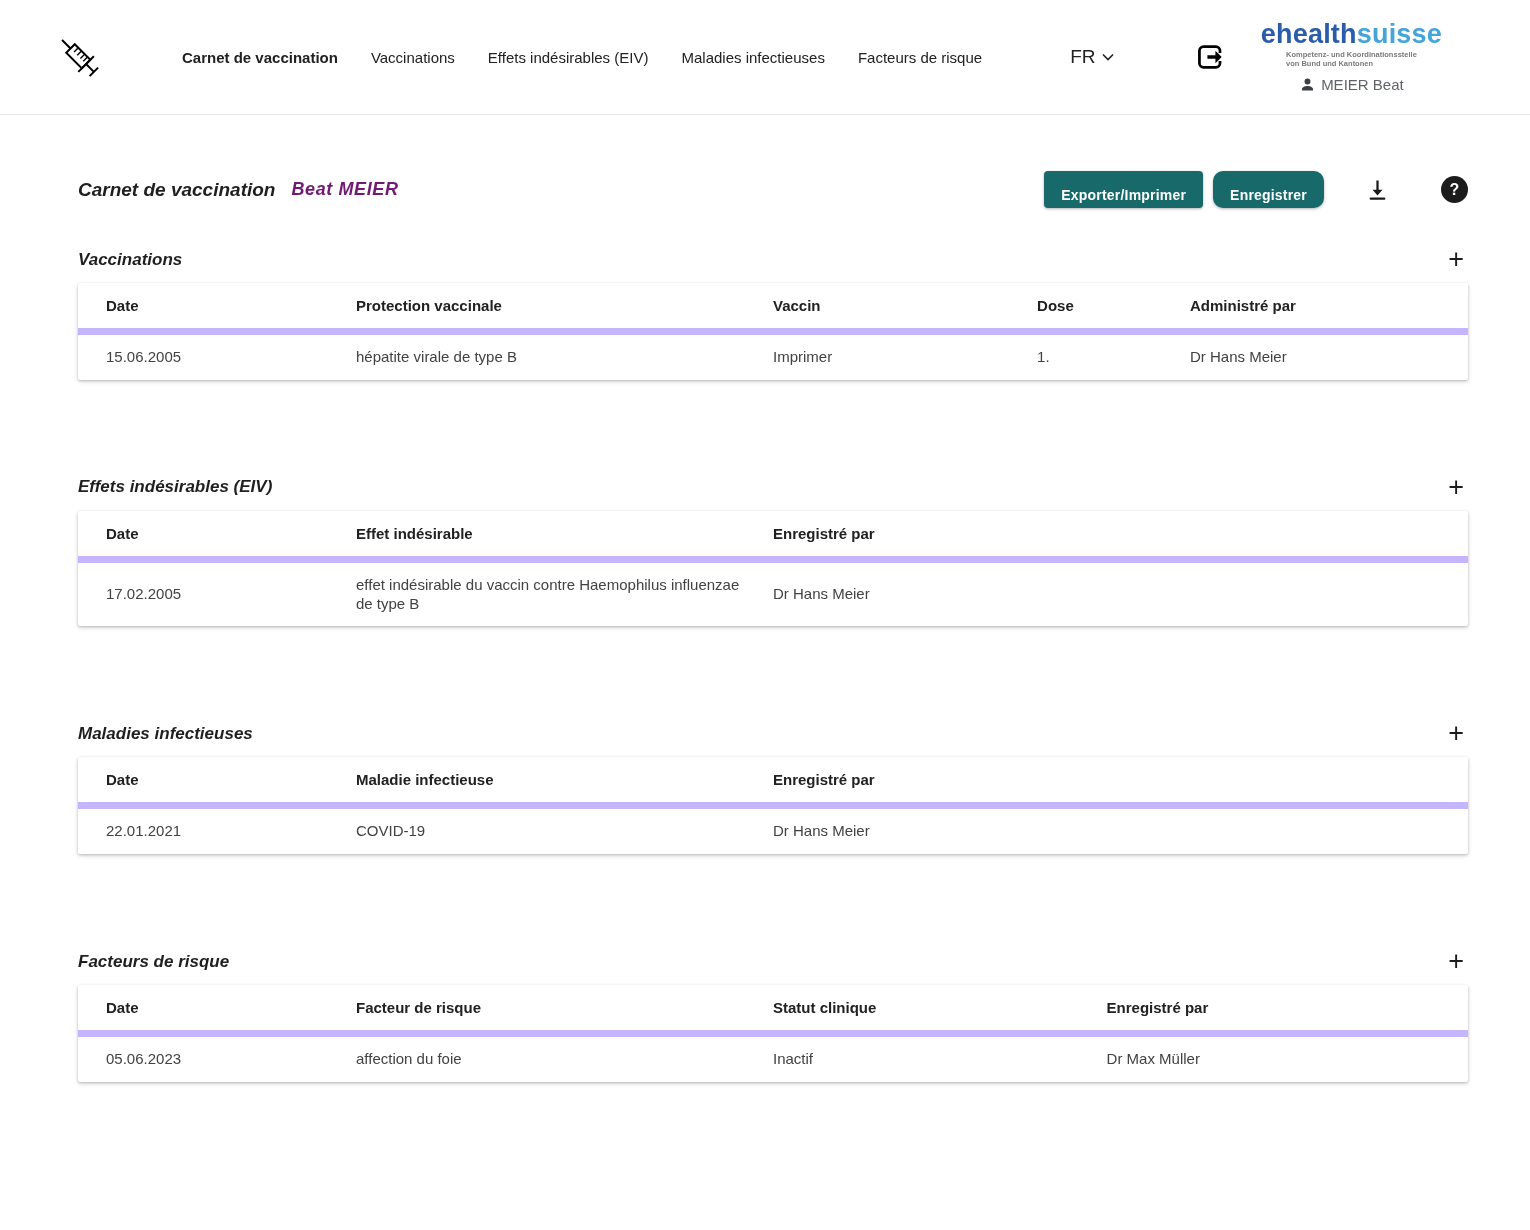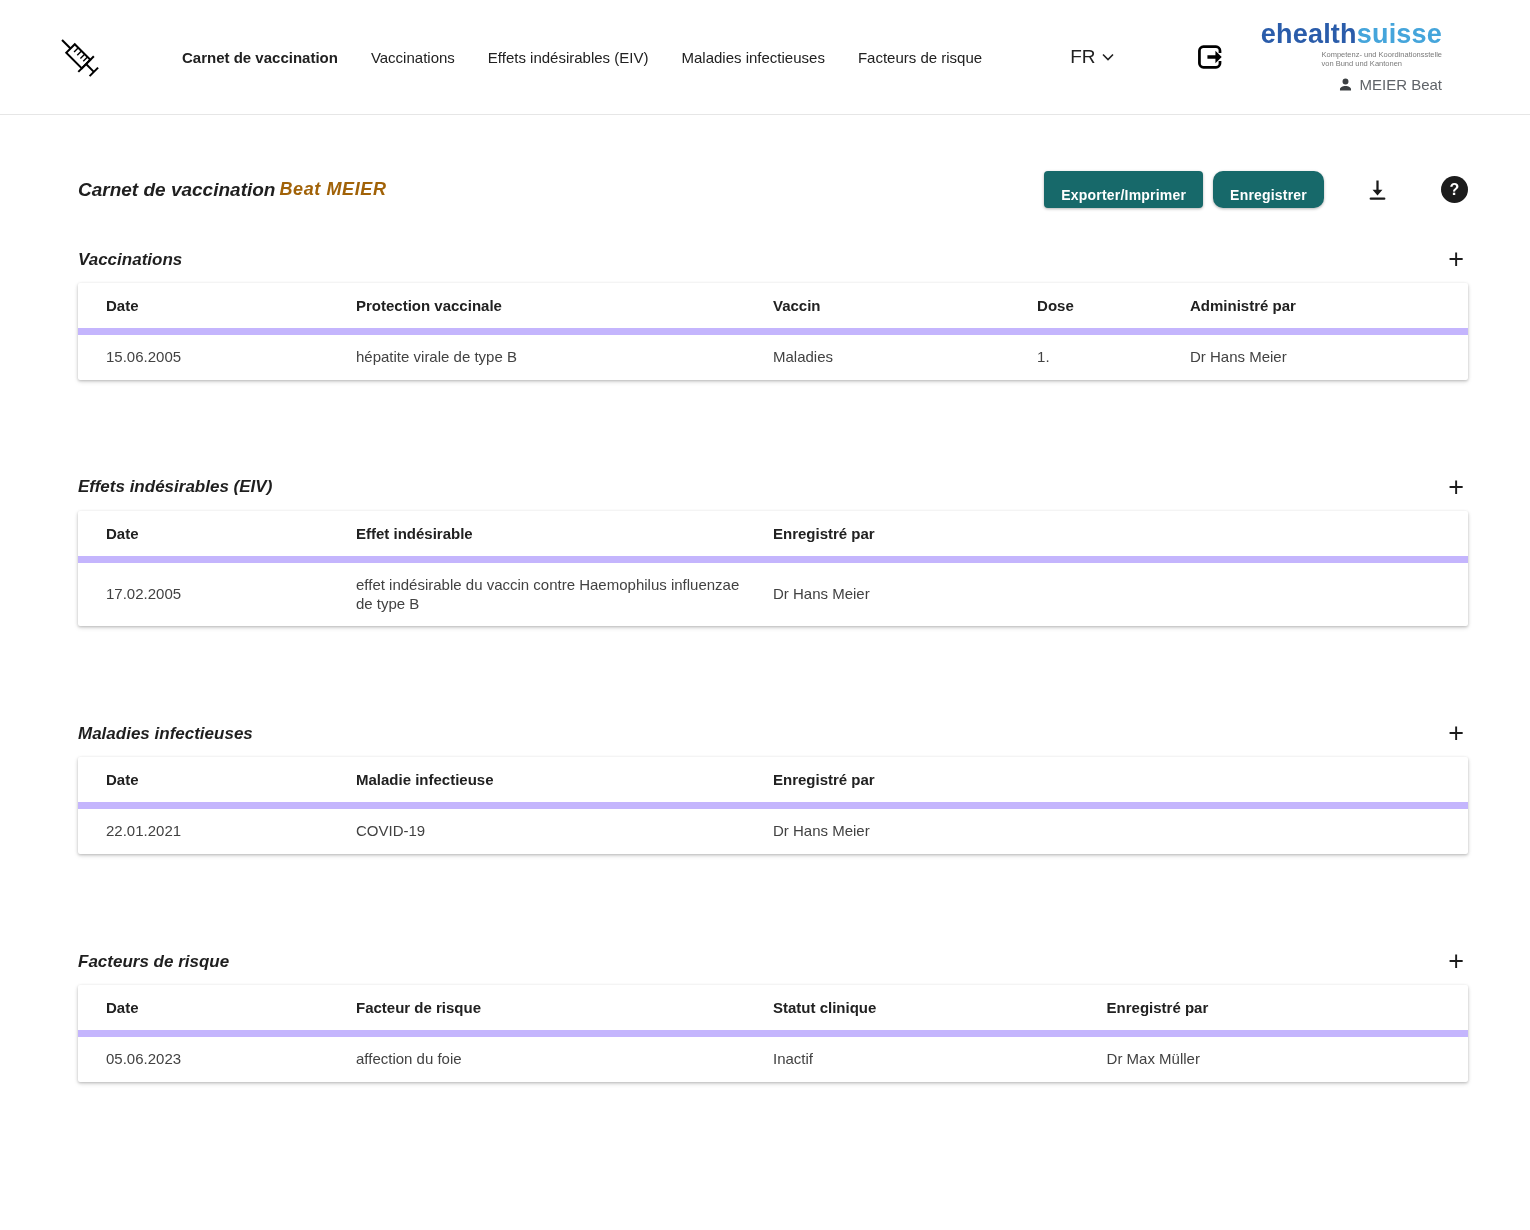--- a/index.html
+++ b/index.html
@@ -40,40 +40,40 @@
   }
   .logout-btn {
     margin-left: 82px;
     background: none; border: none; cursor: pointer;
     display: flex; align-items: center;
   }
   .logo-block {
     margin-left: auto;
     display: flex;
     flex-direction: column;
-    align-items: flex-end;
+    align-items: center;
     padding-right: 40px;
   }
   .logo-line { font-size: 27px; font-weight: bold; letter-spacing: 0.2px; line-height: 1; }
   .logo-part1 { color: #2a5caa; }
   .logo-part2 { color: #45a5db; }
-  .logo-sub { font-size: 7.5px; color: #7a7a7a; line-height: 1.25; margin-top: 2px; }
+  .logo-sub { font-size: 7.5px; color: #7a7a7a; line-height: 1.25; margin-top: 2px; font-weight: bold; }
   .user-line {
     margin-top: 8px;
     display: flex; align-items: center; gap: 5px;
     font-size: 15px; color: #5f6368;
     cursor: pointer;
   }
 
   
   .content { width: 1390px; margin-left: 78px; padding-top: 56px; }
 
   .page-head { display: flex; align-items: center; }
   .page-title { font-size: 19px; font-style: italic; font-weight: bold; color: #1f1f1f; }
-  .patient-name { font-size: 18px; font-style: italic; font-weight: 800; letter-spacing: 0.6px; margin-left: 4px; color: #a16207; text-align: right; }
+  .patient-name { font-size: 18px; font-style: italic; font-weight: 800; letter-spacing: 0.6px; margin-left: 16px; color: #701a75; text-align: right; }
   .page-actions { margin-left: auto; display: flex; align-items: center; }
   .btn-teal {
     background: #17696a;
     color: #ffffff;
     border: none;
     border-radius: 4px;
     height: 37px;
     padding: 16px 17px;
     font-family: "Liberation Sans", sans-serif;
     font-size: 14px;
@@ -255,21 +255,21 @@
             <th>Protection vaccinale</th>
             <th>Vaccin</th>
             <th>Dose</th>
             <th>Administré par</th>
           </tr>
         </thead>
         <tbody>
           <tr class="data-row">
             <td>15.06.2005</td>
             <td>hépatite virale de type B</td>
-            <td>Maladies</td>
+            <td>Imprimer</td>
             <td>1.</td>
             <td>Dr Hans Meier</td>
           </tr>
         </tbody>
       </table>
     </div>
   </section>
 
   <section class="section">
     <div class="section-head">

